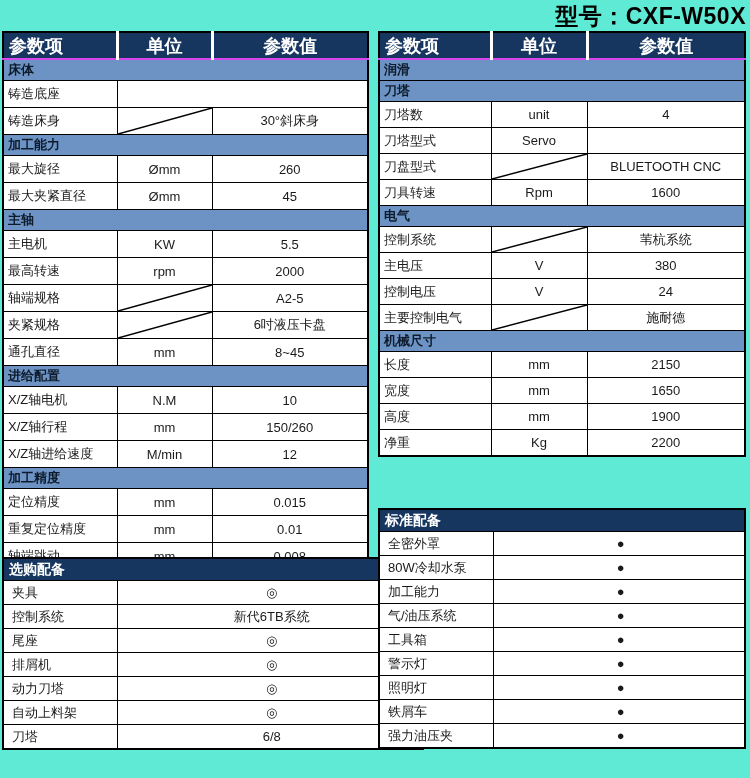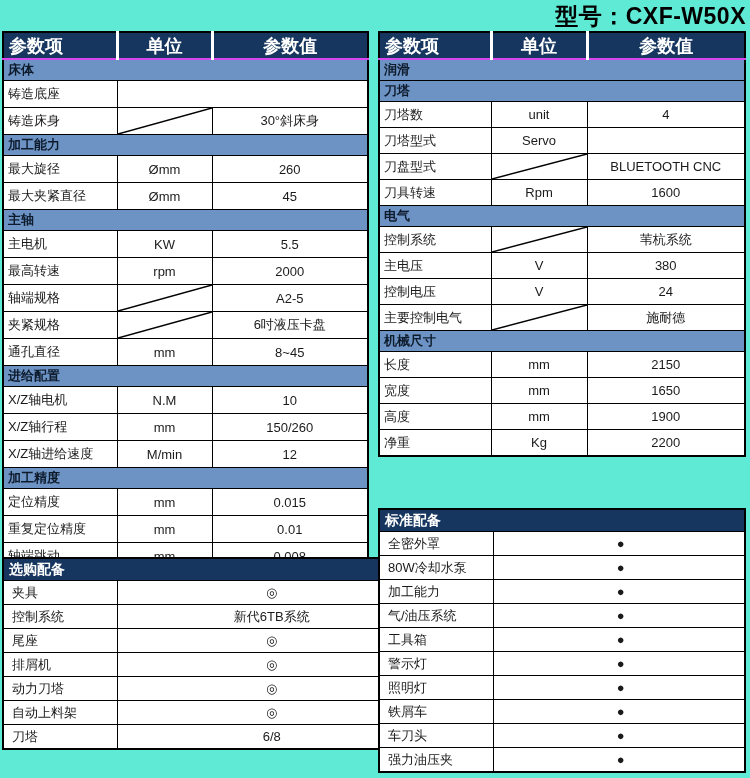--- a/index.html
+++ b/index.html
@@ -365,23 +365,19 @@
         </tr>
         <tr class="data">
           <td class="label">照明灯</td>
           <td class="center">●</td>
         </tr>
         <tr class="data">
           <td class="label">铁屑车</td>
           <td class="center">●</td>
         </tr>
         <tr class="data">
-          <td class="label">车刀头</td>
-          <td class="center">●</td>
-        </tr>
-        <tr class="data">
           <td class="label">强力油压夹</td>
           <td class="center">●</td>
         </tr>
       </tbody>
   </table>
 
 </div>
 
 </body></html>

